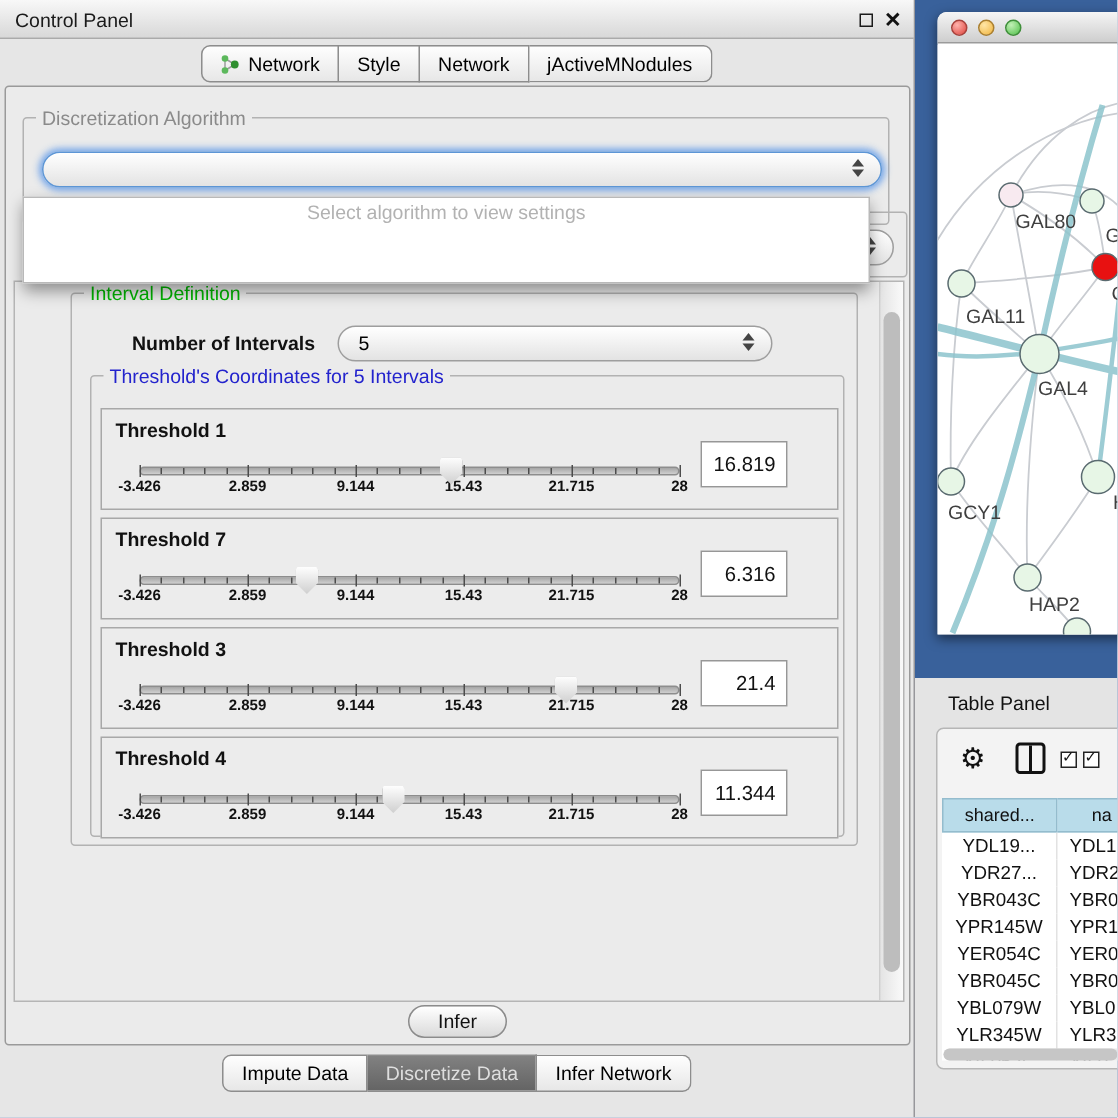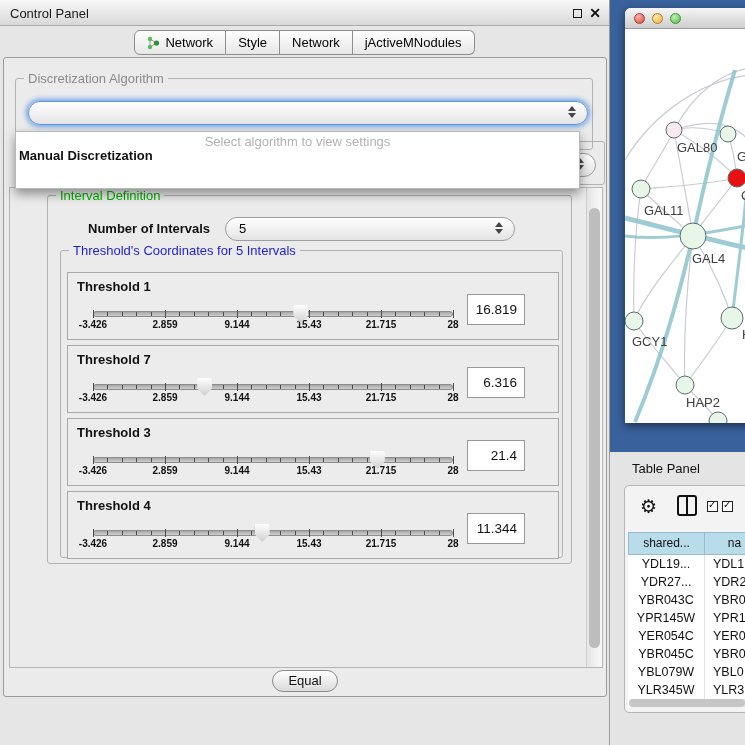--- a/index.html
+++ b/index.html
@@ -168,21 +168,20 @@
       </div>
       <div class="combo algo-combo">
         <div class="spin">
           <div class="arr-up"></div>
             <div class="arr-down"></div>
         </div>
       </div>
 
       <div class="algo-popup">
         <div class="popup-hint">Select algorithm to view settings</div>
-        <div class="popup-item sel">Manual Discretization</div>
       </div>
 
       <div class="group" style="left:30px; top:83px; width:571px; height:44px;">
         <span class="group-title">Table Data</span>
         <div class="combo" style="left:10px; top:11px; width:551px;">
           <span>galFiltered.sif default node</span>
           <div class="spin">
             <div class="arr-up"></div>
               <div class="arr-down"></div>
           </div>
@@ -377,23 +376,34 @@
               </div>
           </div>
         </div>
 
 
         <div class="vsb">
           <div class="thumb-v"></div>
         </div>
       </div>
 
-      <div class="apply-btn">Equal</div>
+      <div class="apply-btn">Infer</div>
     </div>
 
+    <div class="tabstrip bottom">
+      <div class="tab">
+        <span>Impute Data</span>
+      </div>
+      <div class="tab selected">
+        <span>Discretize Data</span>
+      </div>
+      <div class="tab">
+        <span>Infer Network</span>
+      </div>
+    </div>
   </div>
 
   <div class="right-col">
 
     <div class="net-window">
       <div class="net-titlebar">
         <div class="light red"></div>
         <div class="light yellow"></div>
         <div class="light green"></div>
       </div>

